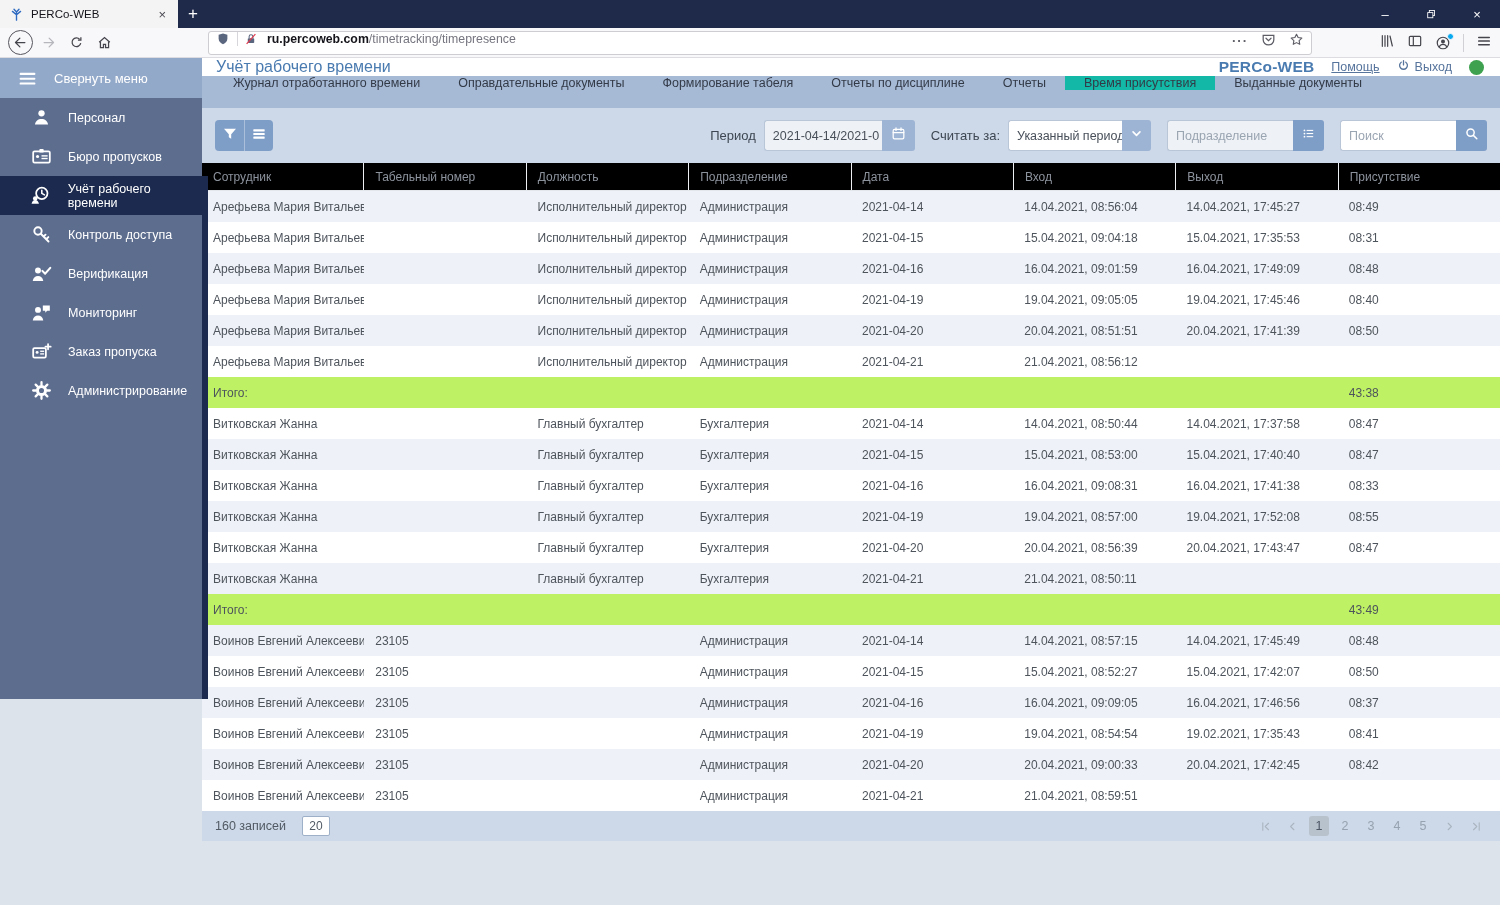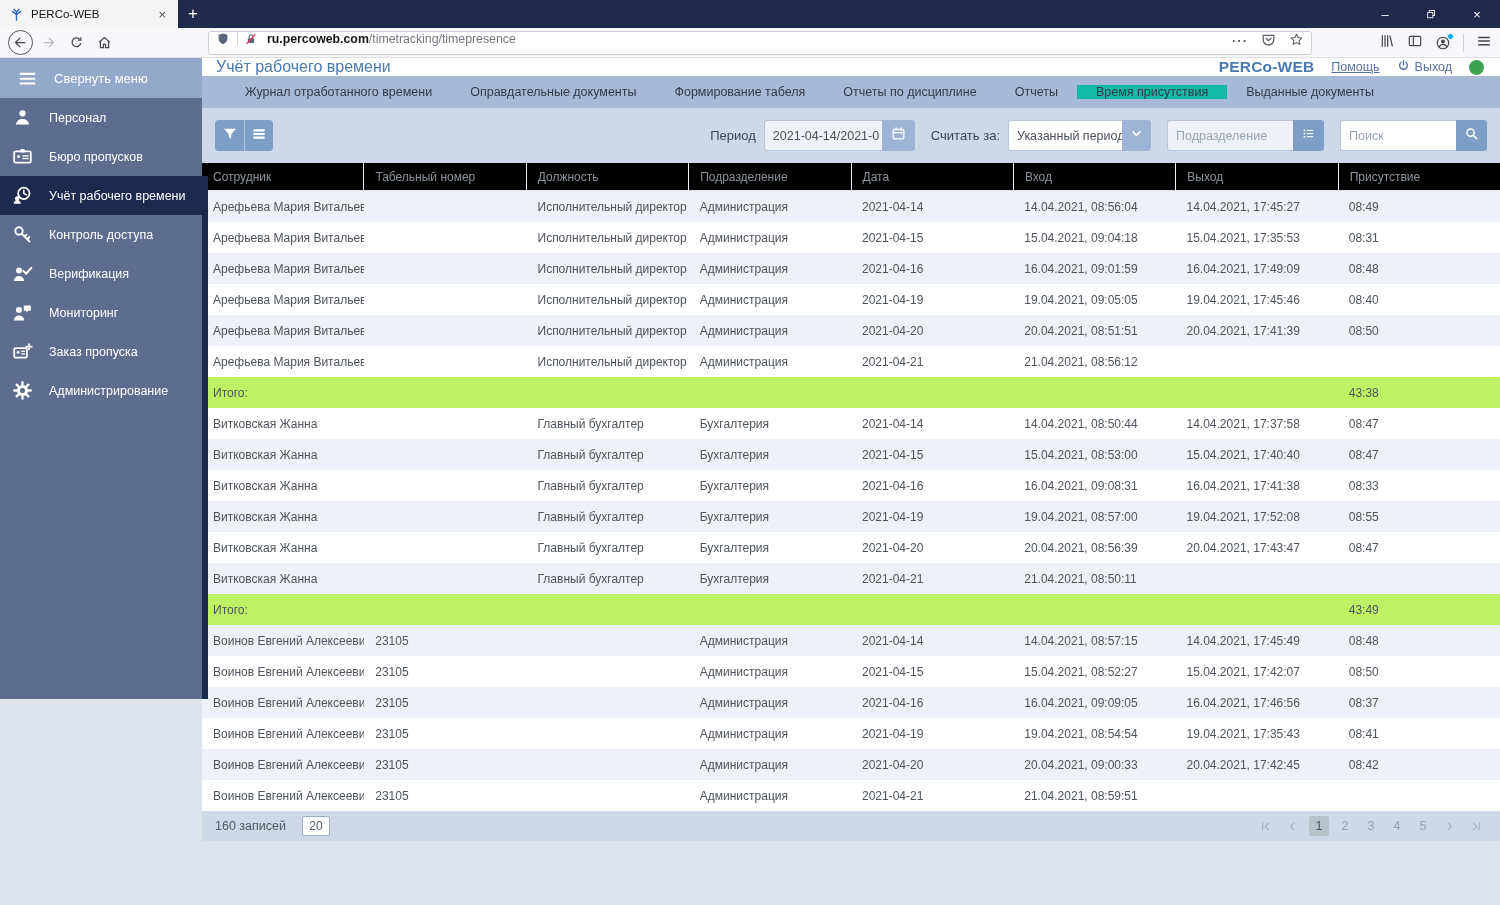--- a/index.html
+++ b/index.html
@@ -39,39 +39,39 @@
   .acct { position:relative; display:flex; }
   .acct .dot { position:absolute; top:-2px; right:-3px; width:7px; height:7px; border-radius:50%; background:#09a9f0; border:1px solid #f8f8fa; }
   .vsep { width:1px; height:18px; background:#d0d0d5; }
 
   
   .app { flex:1; display:flex; min-height:0; }
 
   
   .sidebar { width:202px; background:#5d6d8e; color:#fff; flex:0 0 auto; }
   .side-head { height:40px; background:#93a9c9; display:flex; align-items:center; gap:15px; padding-left:15px; font-size:13px; }
-  .side-item { height:39px; display:flex; align-items:center; gap:15px; padding-left:10px; font-size:12.5px; }
+  .side-item { height:39px; display:flex; align-items:center; gap:15px; padding-left:29px; font-size:12.5px; }
   .side-item.active { background:#1b2a4e; }
   .side-ic { width:24px; display:flex; justify-content:center; }
   .side-ic svg { width:21px; height:21px; }
 
   
   .main { flex:1; display:flex; flex-direction:column; background:#fff; position:relative; min-width:0; }
   .left-strip { position:absolute; left:0; top:118px; bottom:0; width:6px; background:#1b2a4e; z-index:6; }
 
   .page-header { height:46px; background:#fff; display:flex; align-items:center; padding:0 16px 0 14px; }
   .page-title { color:#4a7bb0; font-size:16px; }
   .ph-right { margin-left:auto; display:flex; align-items:center; gap:17px; }
   .brand { color:#4a7bb0; font-size:15.5px; font-weight:bold; letter-spacing:.2px; }
   .help-link { color:#56749c; font-size:12.5px; text-decoration:underline; }
   .logout { color:#56749c; font-size:12.5px; display:flex; align-items:center; gap:5px; }
   .logout svg { width:13px; height:13px; }
   .status-dot { width:15px; height:15px; border-radius:50%; background:#3da14f; }
 
-  .tabs { height:32px; background:#a6bad6; display:flex; align-items:center; padding-left:24px; flex:0 0 auto; }
+  .tabs { height:32px; background:#a6bad6; display:flex; align-items:flex-start; padding-left:12px; flex:0 0 auto; }
   .tab { display:flex; align-items:center; padding:0 19px; font-size:12.5px; color:#333a47; white-space:nowrap; }
   .tab.active { background:#14b8a6; }
 
   
   .toolbar { height:55px; background:#cdd9e8; display:flex; align-items:center; padding:0 13px; flex:0 0 auto; }
   .btn-group { display:flex; background:#7e9dc7; border-radius:4px; overflow:hidden; }
   .tool-btn { width:29px; height:31px; display:flex; align-items:center; justify-content:center; color:#fff; }
   .tool-btn + .tool-btn { border-left:1px solid rgba(255,255,255,.35); }
   .tool-btn svg { width:16px; height:16px; }
   .tb-right { margin-left:auto; display:flex; align-items:center; }
@@ -582,21 +582,21 @@
             <div class="tcell">16.04.2021, 17:46:56</div>
             <div class="tcell">08:37</div>
           </div>
           <div class="trow">
             <div class="tcell">Воинов Евгений Алексеевич</div>
             <div class="tcell">23105</div>
             <div class="tcell"></div>
             <div class="tcell">Администрация</div>
             <div class="tcell">2021-04-19</div>
             <div class="tcell">19.04.2021, 08:54:54</div>
-            <div class="tcell">19.04.2021, 17:35:43</div>
+            <div class="tcell">19.02.2021, 17:35:43</div>
             <div class="tcell">08:41</div>
           </div>
           <div class="trow shaded">
             <div class="tcell">Воинов Евгений Алексеевич</div>
             <div class="tcell">23105</div>
             <div class="tcell"></div>
             <div class="tcell">Администрация</div>
             <div class="tcell">2021-04-20</div>
             <div class="tcell">20.04.2021, 09:00:33</div>
             <div class="tcell">20.04.2021, 17:42:45</div>

